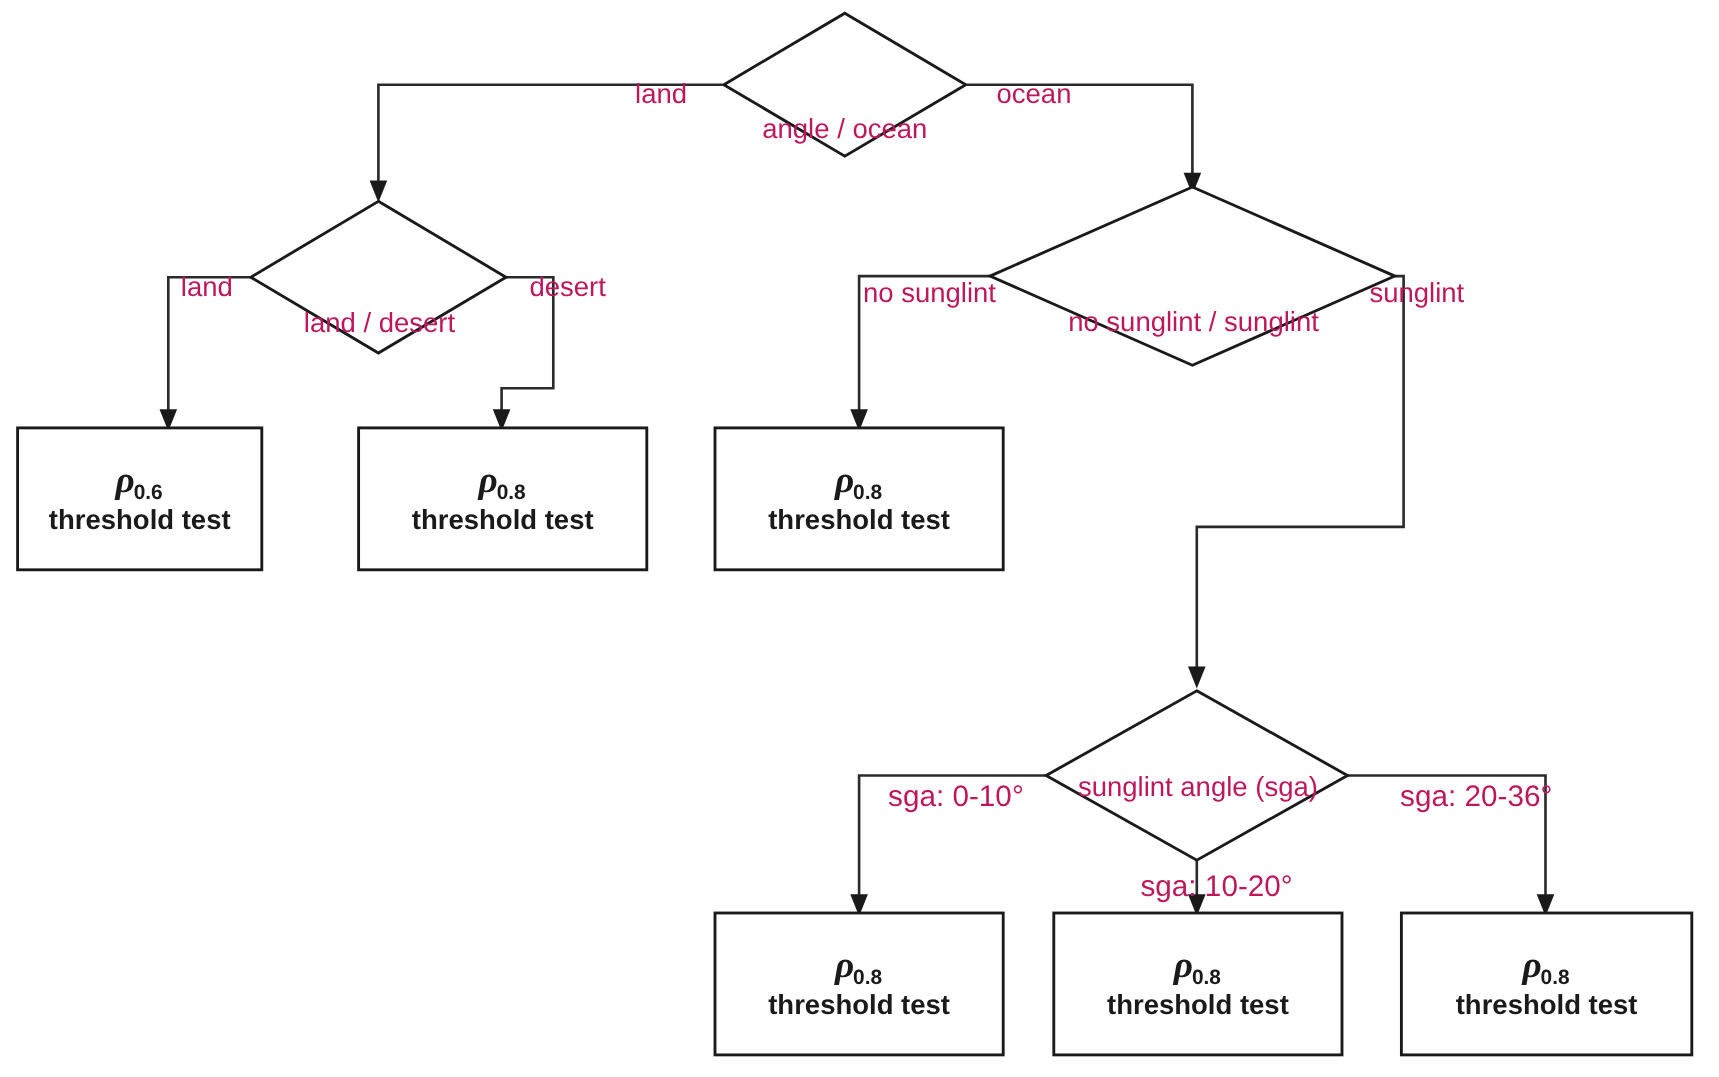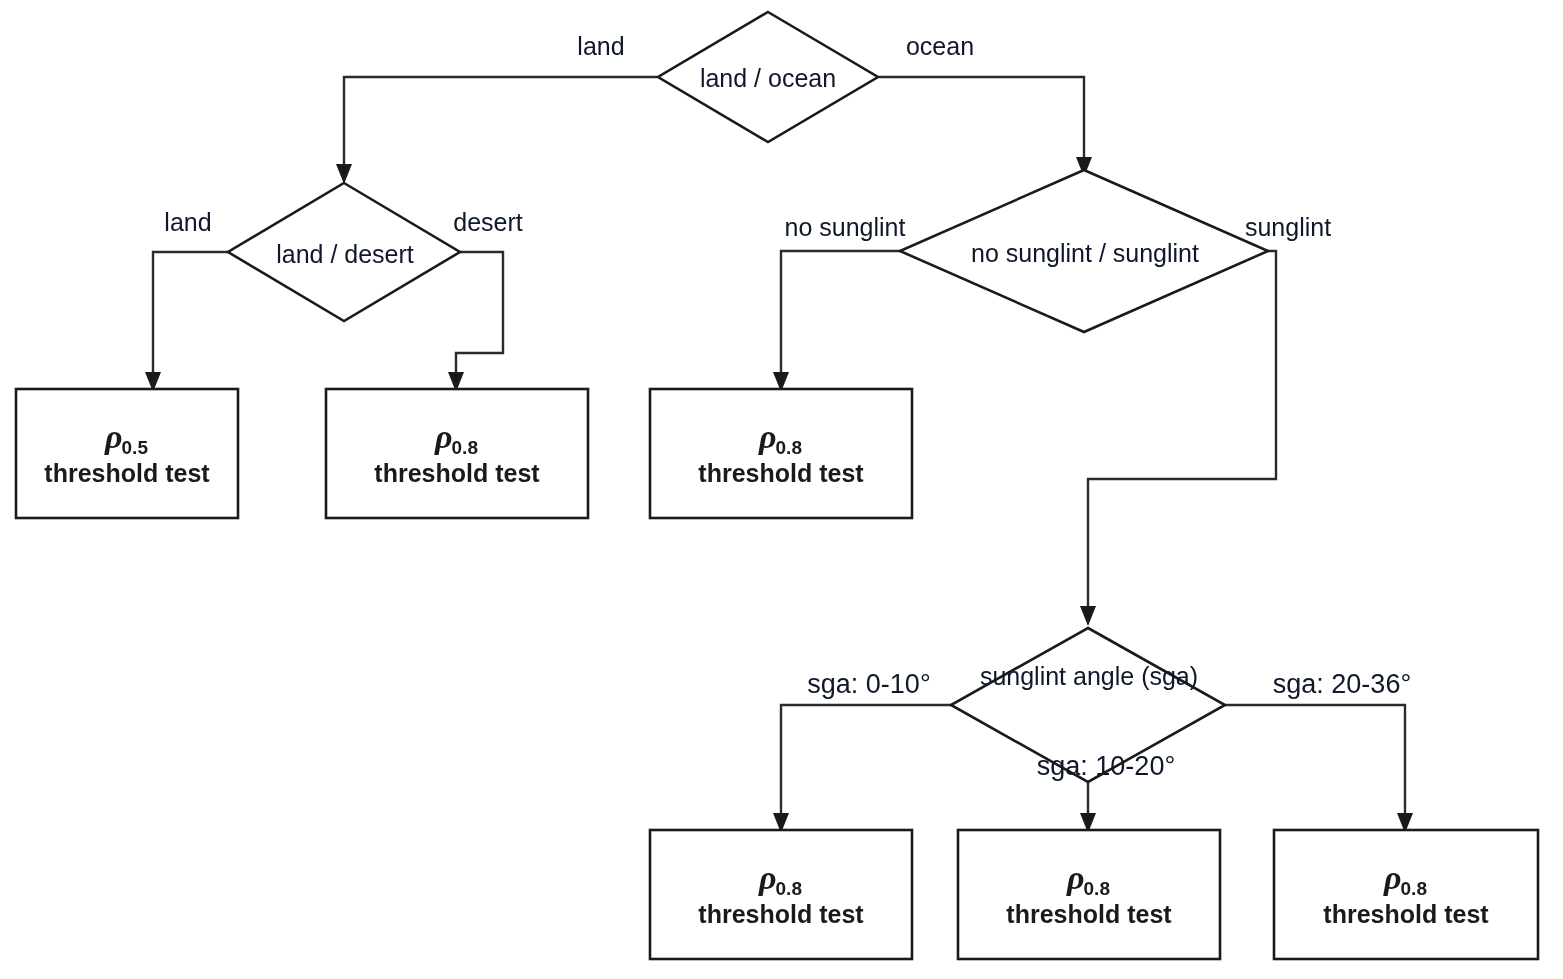--- a/index.html
+++ b/index.html
@@ -43,21 +43,22 @@
     fill: #1a1a1a;
     stroke: none;
   }
   
   .lbl {
     position: absolute;
     white-space: nowrap;
     font-family: "Liberation Sans", sans-serif;
     font-size: 25px;
     line-height: 1;
-    color: #0f172a;
+    color: #be185d;
+    margin-top: 40px;
   }
   .lbl.c  { transform: translate(-50%, -50%); }
 
   .decision-text {
     font-size: 25px;
   }
   .edge-text {
     font-size: 25px;
   }
 
@@ -137,48 +138,48 @@
     <polygon class="node-shape" points="1088,628 1225,705 1088,782 951,705"></polygon>
 
     <rect class="node-shape" x="16" y="389" width="222" height="129"></rect>
     <rect class="node-shape" x="326" y="389" width="262" height="129"></rect>
     <rect class="node-shape" x="650" y="389" width="262" height="129"></rect>
     <rect class="node-shape" x="650" y="830" width="262" height="129"></rect>
     <rect class="node-shape" x="958" y="830" width="262" height="129"></rect>
     <rect class="node-shape" x="1274" y="830" width="264" height="129"></rect>
   </svg>
 
-  <div class="lbl c decision-text" style="left:768px; top:78px;">land / ocean</div>
+  <div class="lbl c decision-text" style="left:768px; top:78px;">angle / ocean</div>
 
   <div class="lbl c decision-text" style="left:345px; top:254px;">land / desert</div>
 
   <div class="lbl c decision-text" style="left:1085px; top:253px;">no sunglint / sunglint</div>
 
   <div class="lbl c decision-text" style="left:1089px; top:676px;text-align:right;">sunglint angle (sga)</div>
 
   <div class="lbl c edge-text" style="left:601px; top:46px;">land</div>
 
   <div class="lbl c edge-text" style="left:940px; top:46px;">ocean</div>
 
   <div class="lbl c edge-text" style="left:188px; top:222px;">land</div>
 
-  <div class="lbl c edge-text" style="left:488px; top:222px;">desert</div>
+  <div class="lbl c edge-text" style="left:516px; top:222px;">desert</div>
 
   <div class="lbl c edge-text" style="left:845px; top:227px;">no sunglint</div>
 
   <div class="lbl c edge-text" style="left:1288px; top:227px;text-align:center;">sunglint</div>
 
   <div class="lbl c edge-text deg" style="left:869px; top:684px;">sga: 0-10°</div>
 
   <div class="lbl c edge-text deg" style="left:1106px; top:766px;">sga: 10-20°</div>
 
   <div class="lbl c edge-text deg" style="left:1342px; top:684px;">sga: 20-36°</div>
 
   <div class="box-inner" style="left:127px; top:453px;">
-    <div class="rho-line"><span>ρ</span><span class="sub">0.5</span></div>
+    <div class="rho-line"><span>ρ</span><span class="sub">0.6</span></div>
     <div class="test-line">threshold test</div>
   </div>
 
   <div class="box-inner" style="left:457px; top:453px;">
     <div class="rho-line"><span>ρ</span><span class="sub">0.8</span></div>
     <div class="test-line">threshold test</div>
   </div>
 
   <div class="box-inner" style="left:781px; top:453px;">
     <div class="rho-line"><span>ρ</span><span class="sub">0.8</span></div>

